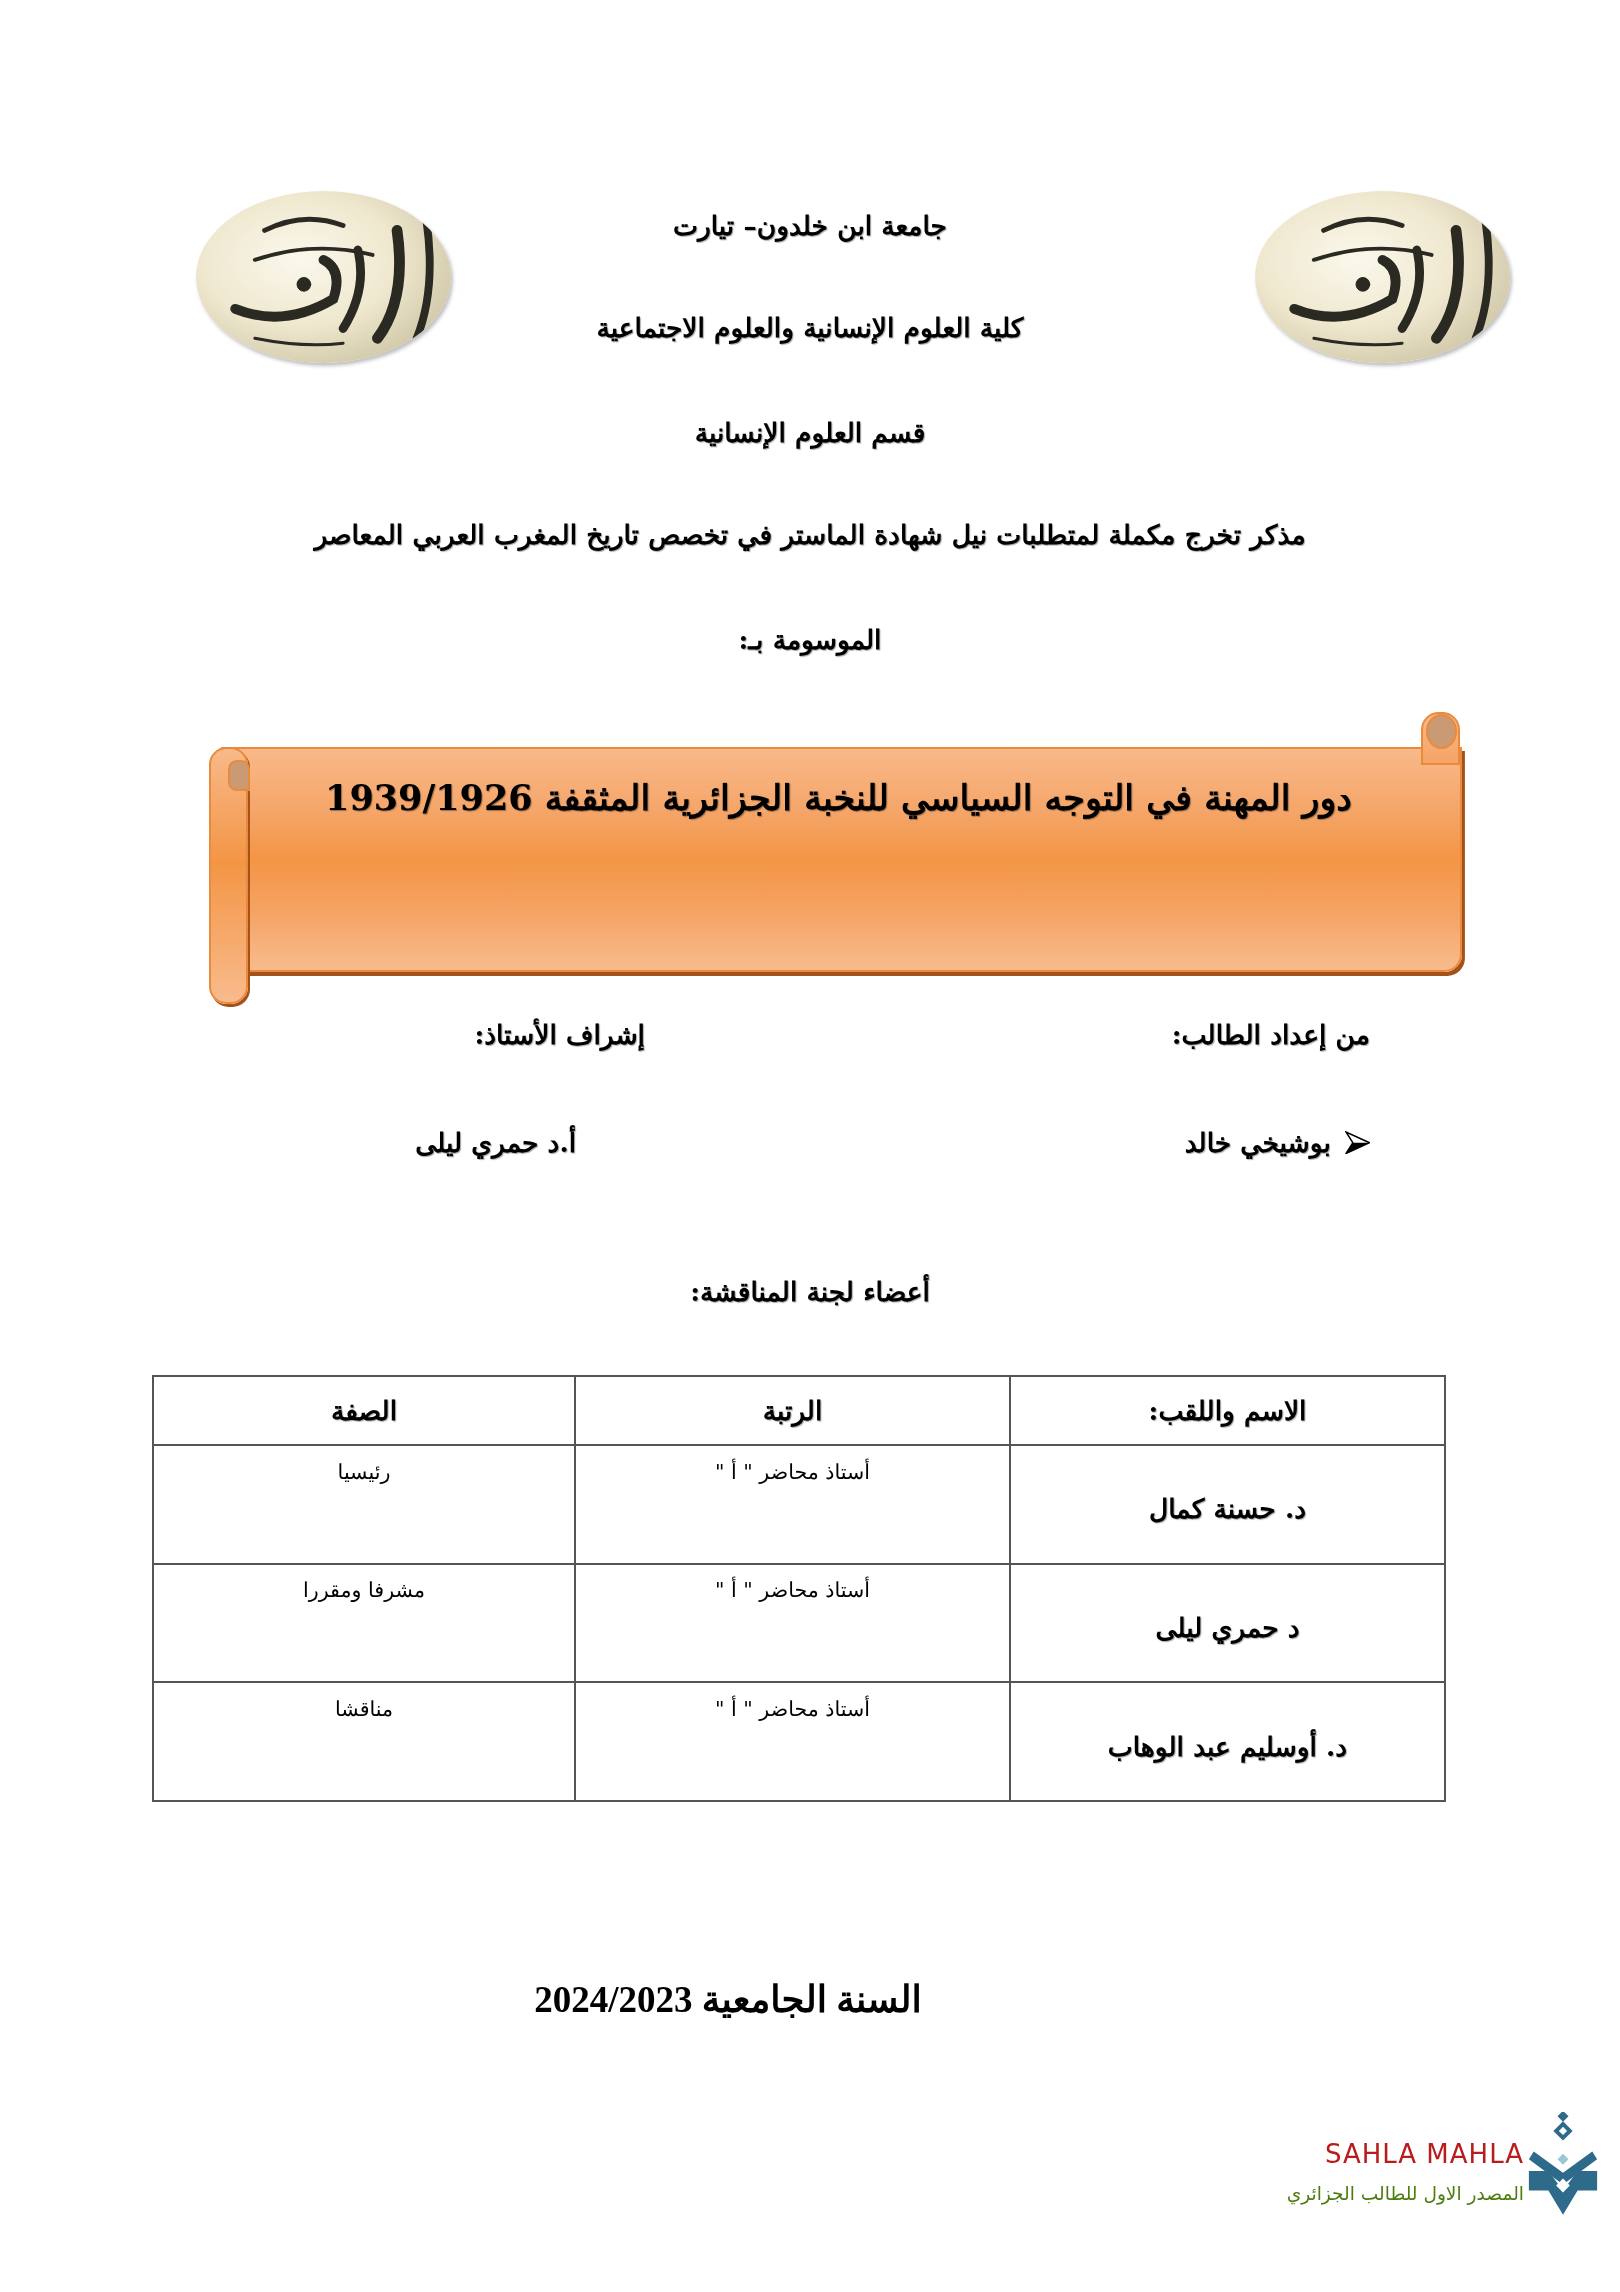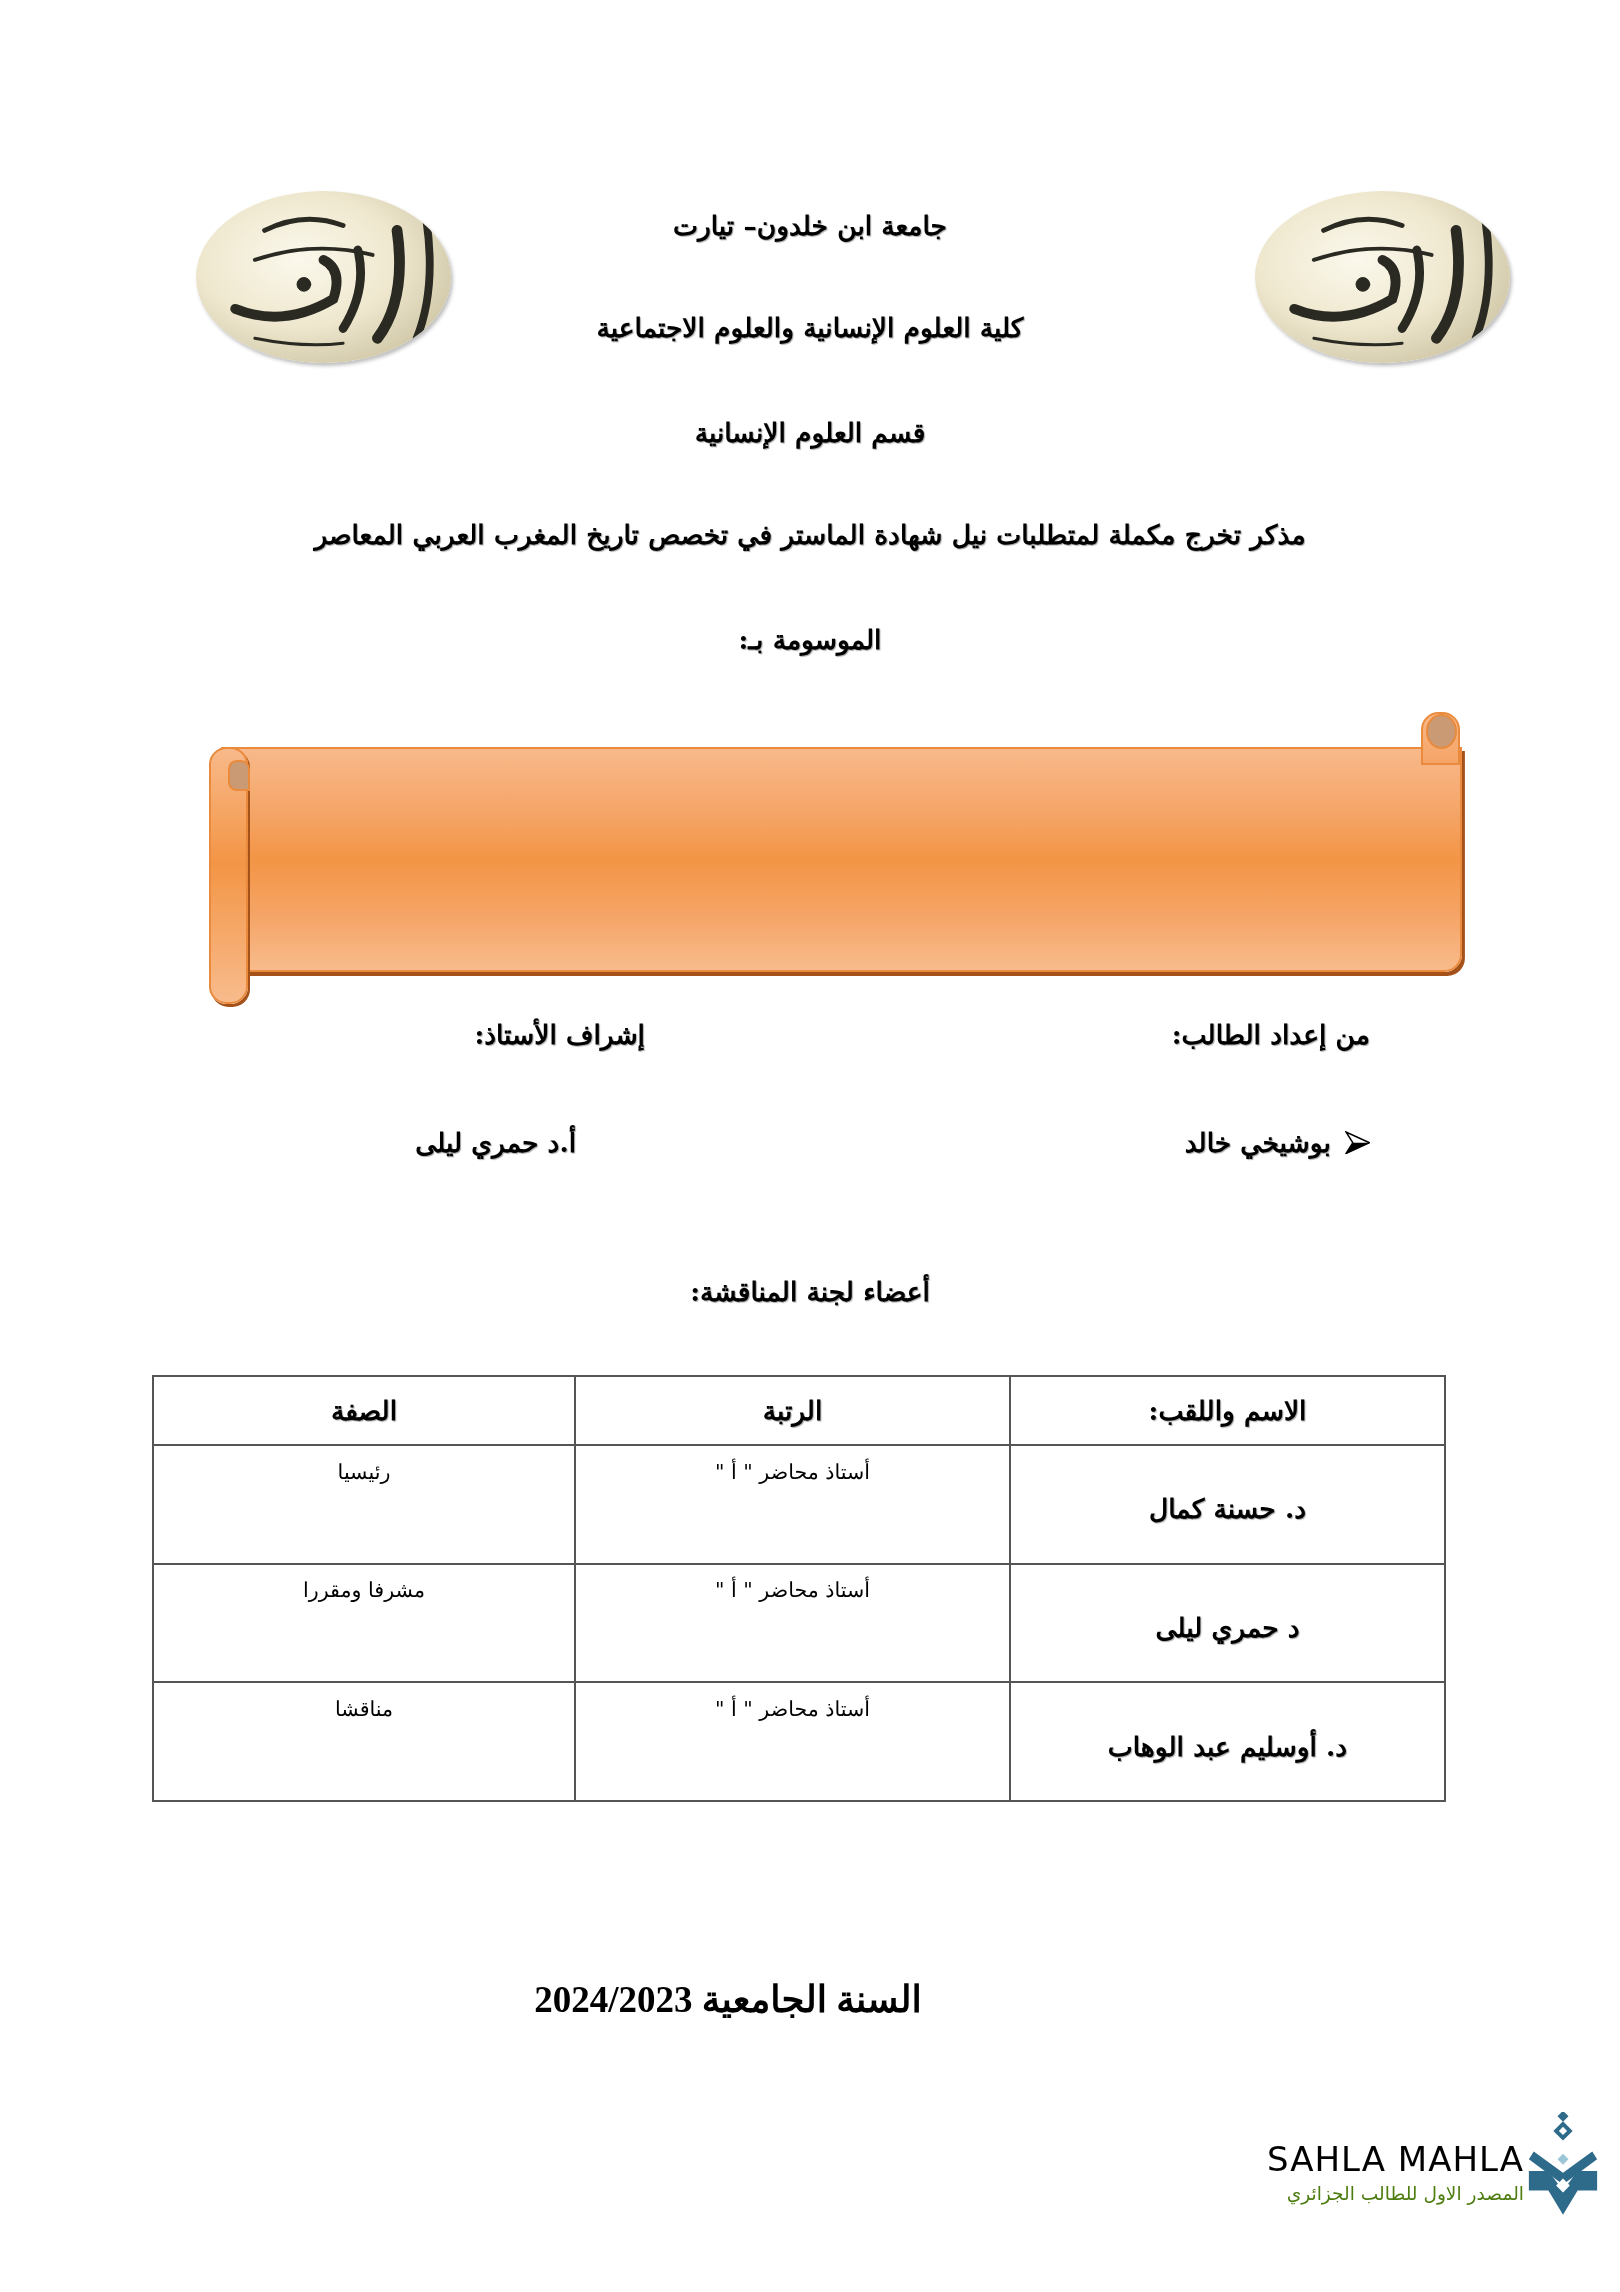--- a/index.html
+++ b/index.html
@@ -72,21 +72,21 @@
 
     .year {
       position: absolute; left: 0; width: 1456px; top: 1978px; text-align: center;
       font-family: "Liberation Serif", serif; font-weight: bold; font-size: 37px; direction: rtl;
     }
 
     
     .sm-wrap { position: absolute; left: 1176px; top: 2112px; width: 431px; height: 118px; }
     .sm-title {
       position: absolute; right: 83px; top: 27.4px; font-family: "DejaVu Sans", sans-serif;
-      font-size: 34px; color: #000000; letter-spacing: 1px; direction: ltr; white-space: nowrap;
+      font-size: 26px; color: #b91c1c; letter-spacing: 1px; direction: ltr; white-space: nowrap;
     }
     .sm-sub {
       position: absolute; right: 83px; top: 71px; font-family: "DejaVu Sans", sans-serif;
       font-size: 18.6px; color: #4d7c0f; direction: rtl; white-space: nowrap;
     }
     .sm-icon { position: absolute; right: 4.9px; top: 0; width: 78px; height: 108px; }
   </style>
 </head>
 <body>
 
@@ -125,20 +125,21 @@
 <div class="center-line" style="top:519px;">مذكر تخرج مكملة لمتطلبات نيل شهادة الماستر في تخصص تاريخ المغرب العربي المعاصر</div>
 <div class="center-line" style="top:624px;">الموسومة بـ:</div>
 
 <div class="banner">
   <div class="banner-body"></div>
   <div class="banner-right-roll"></div>
   <div class="banner-right-curl"></div>
   <div class="banner-left-roll"></div>
   <div class="banner-left-curl"></div>
   <div class="banner-text">
+    <div>دور المهنة في التوجه السياسي للنخبة الجزائرية المثقفة 1939/1926</div>
   </div>
 </div>
 
 <div class="abs label-bold" style="right:250px; top:1019px;">من إعداد الطالب:</div>
 <div class="abs label-bold" style="right:975px; top:1019px;">إشراف الأستاذ:</div>
 
 <div class="abs label-bold" style="right:250px; top:1127px; display:flex; align-items:center; gap:13.7px;">
   <svg width="25.5" height="23.5" viewBox="0 0 26 24">
     <polygon points="25,12 1,1 8,12 1,23" fill="#fff" stroke="#000" stroke-width="1.5"></polygon>
     <polygon points="25,12 8,12 1,23" fill="#000"></polygon>

